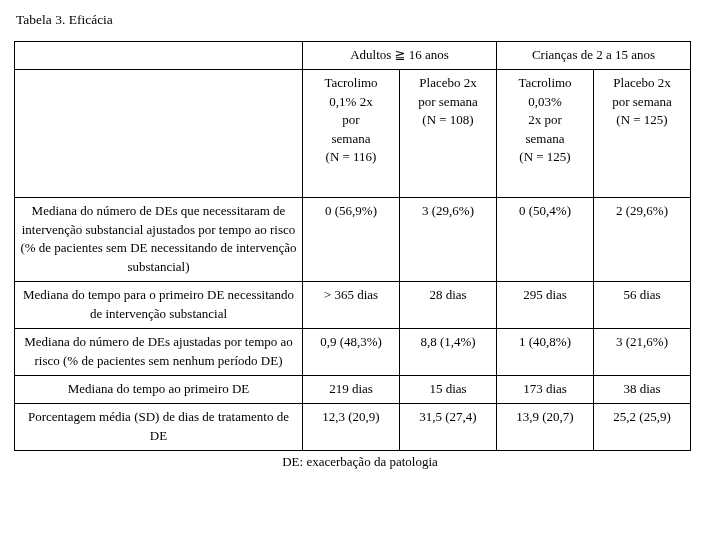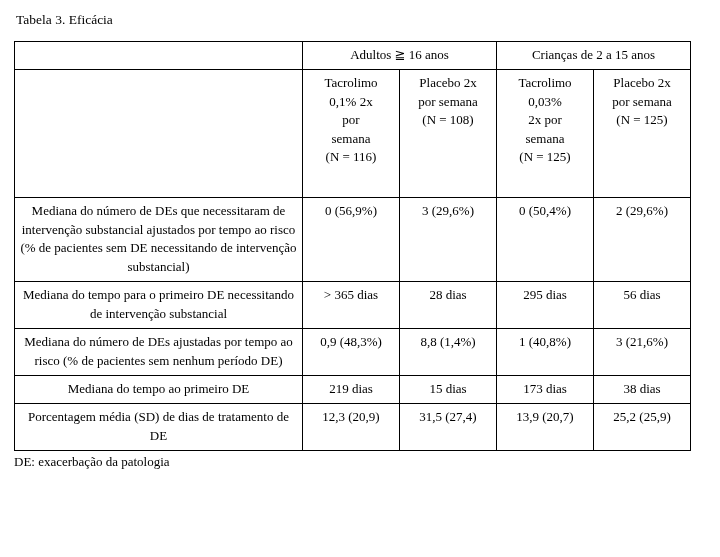--- a/index.html
+++ b/index.html
@@ -56,20 +56,21 @@
   .rowlabel {
     font-size: 13px;
   }
   .cell {
     font-size: 13px;
   }
   .notes {
     margin-top: 2px;
     font-size: 13px;
     line-height: 1.45;
+    text-align: center;
   }
   .notes div { margin: 0; }
   .blank { }
 </style>
 </head>
 <body>
 
 <div class="page">
 
   <div class="caption">Tabela 3. Eficácia</div>

